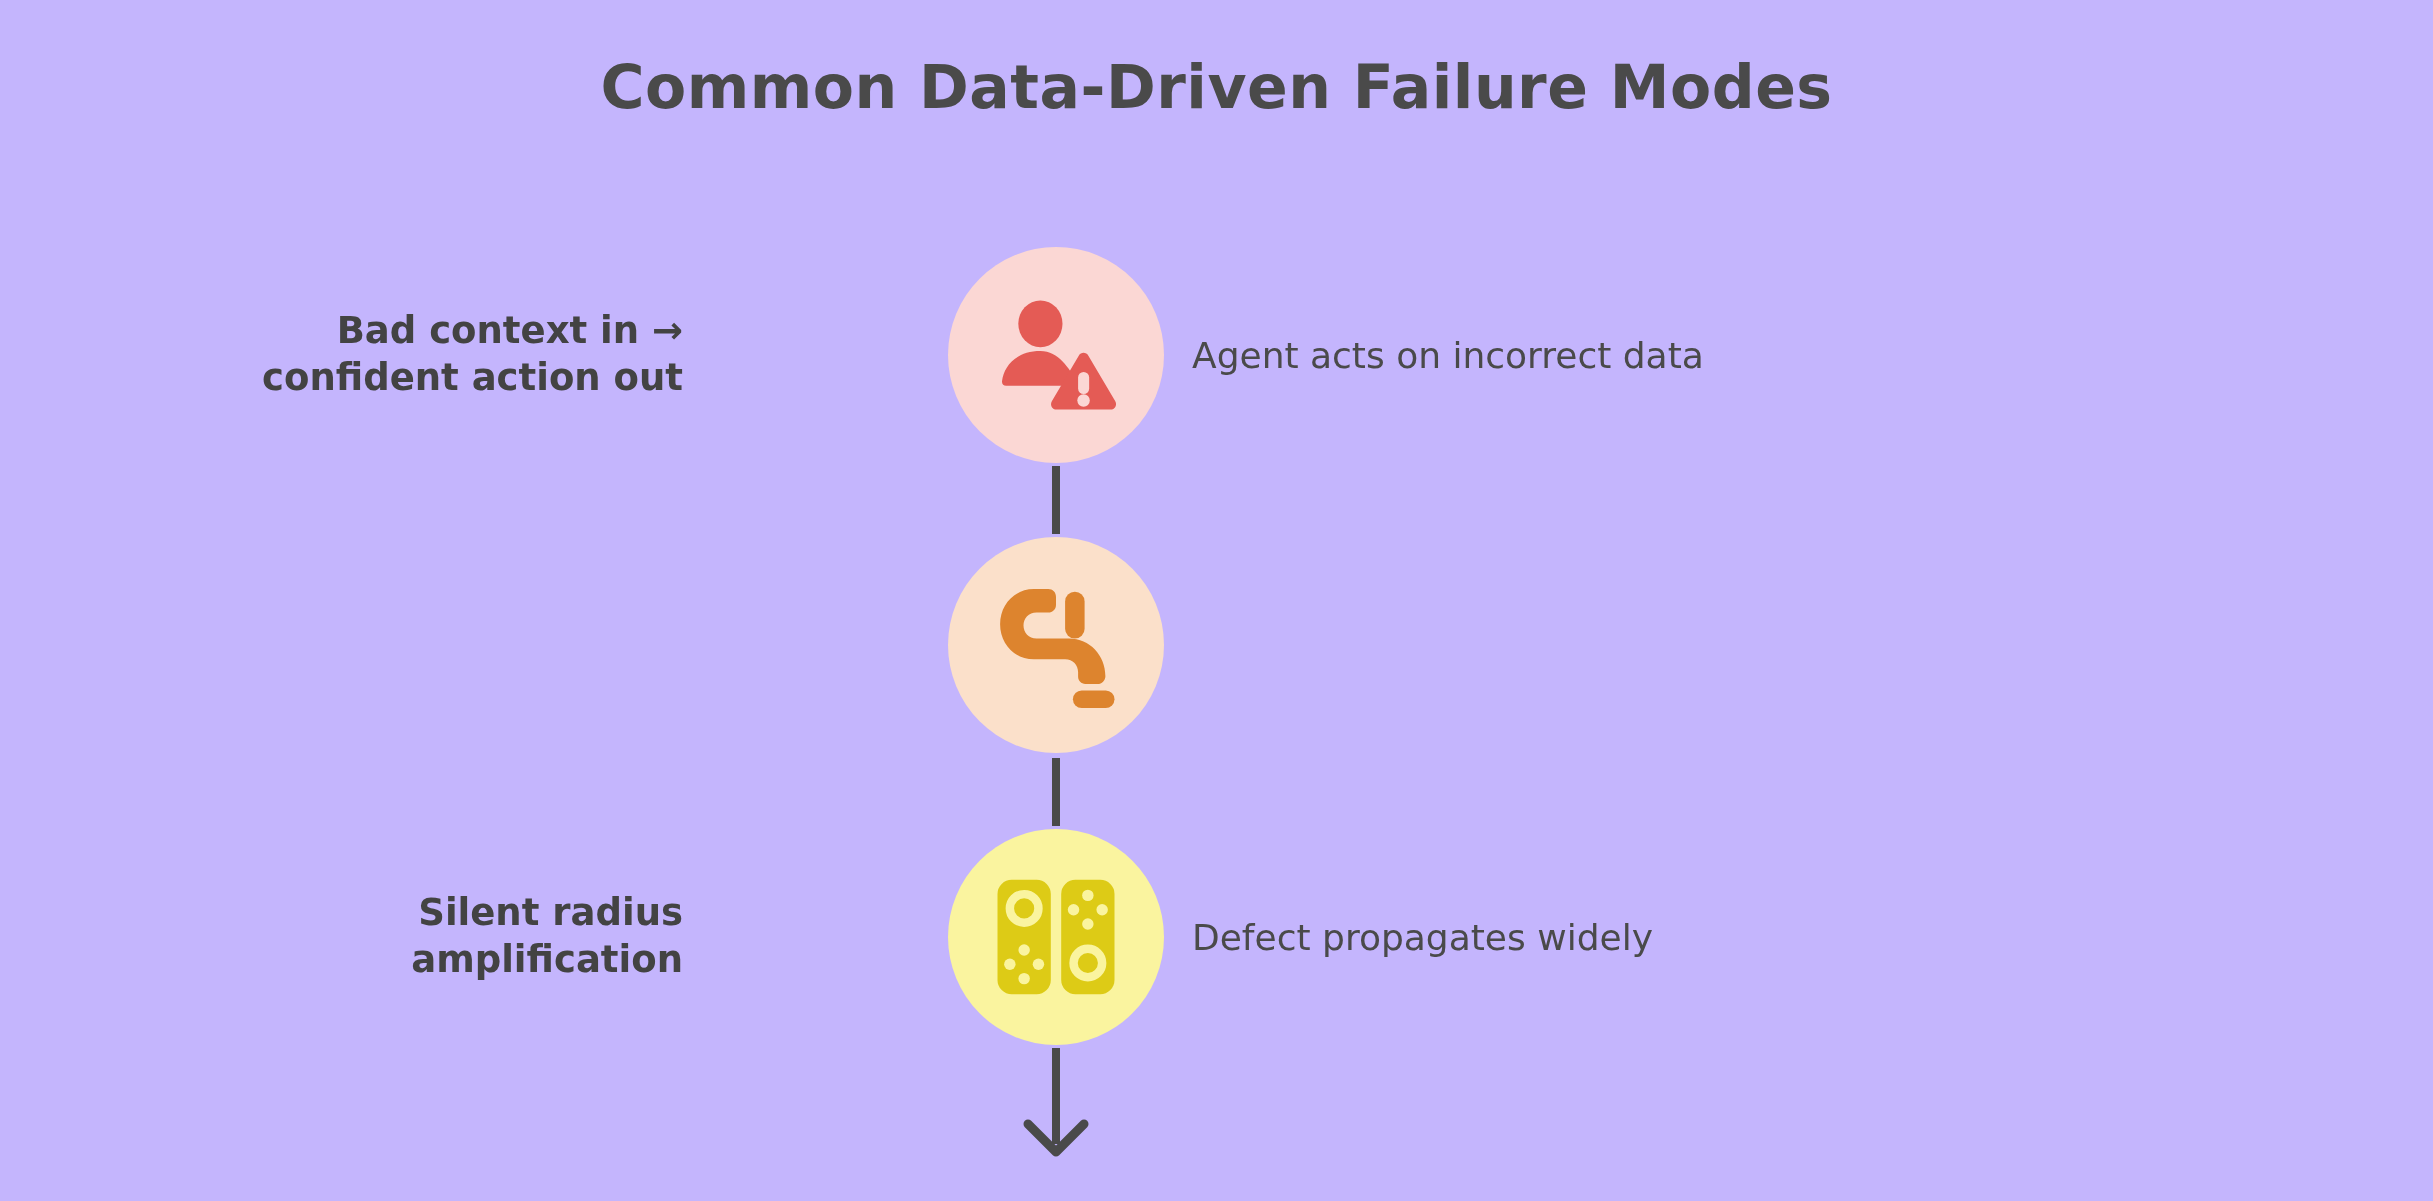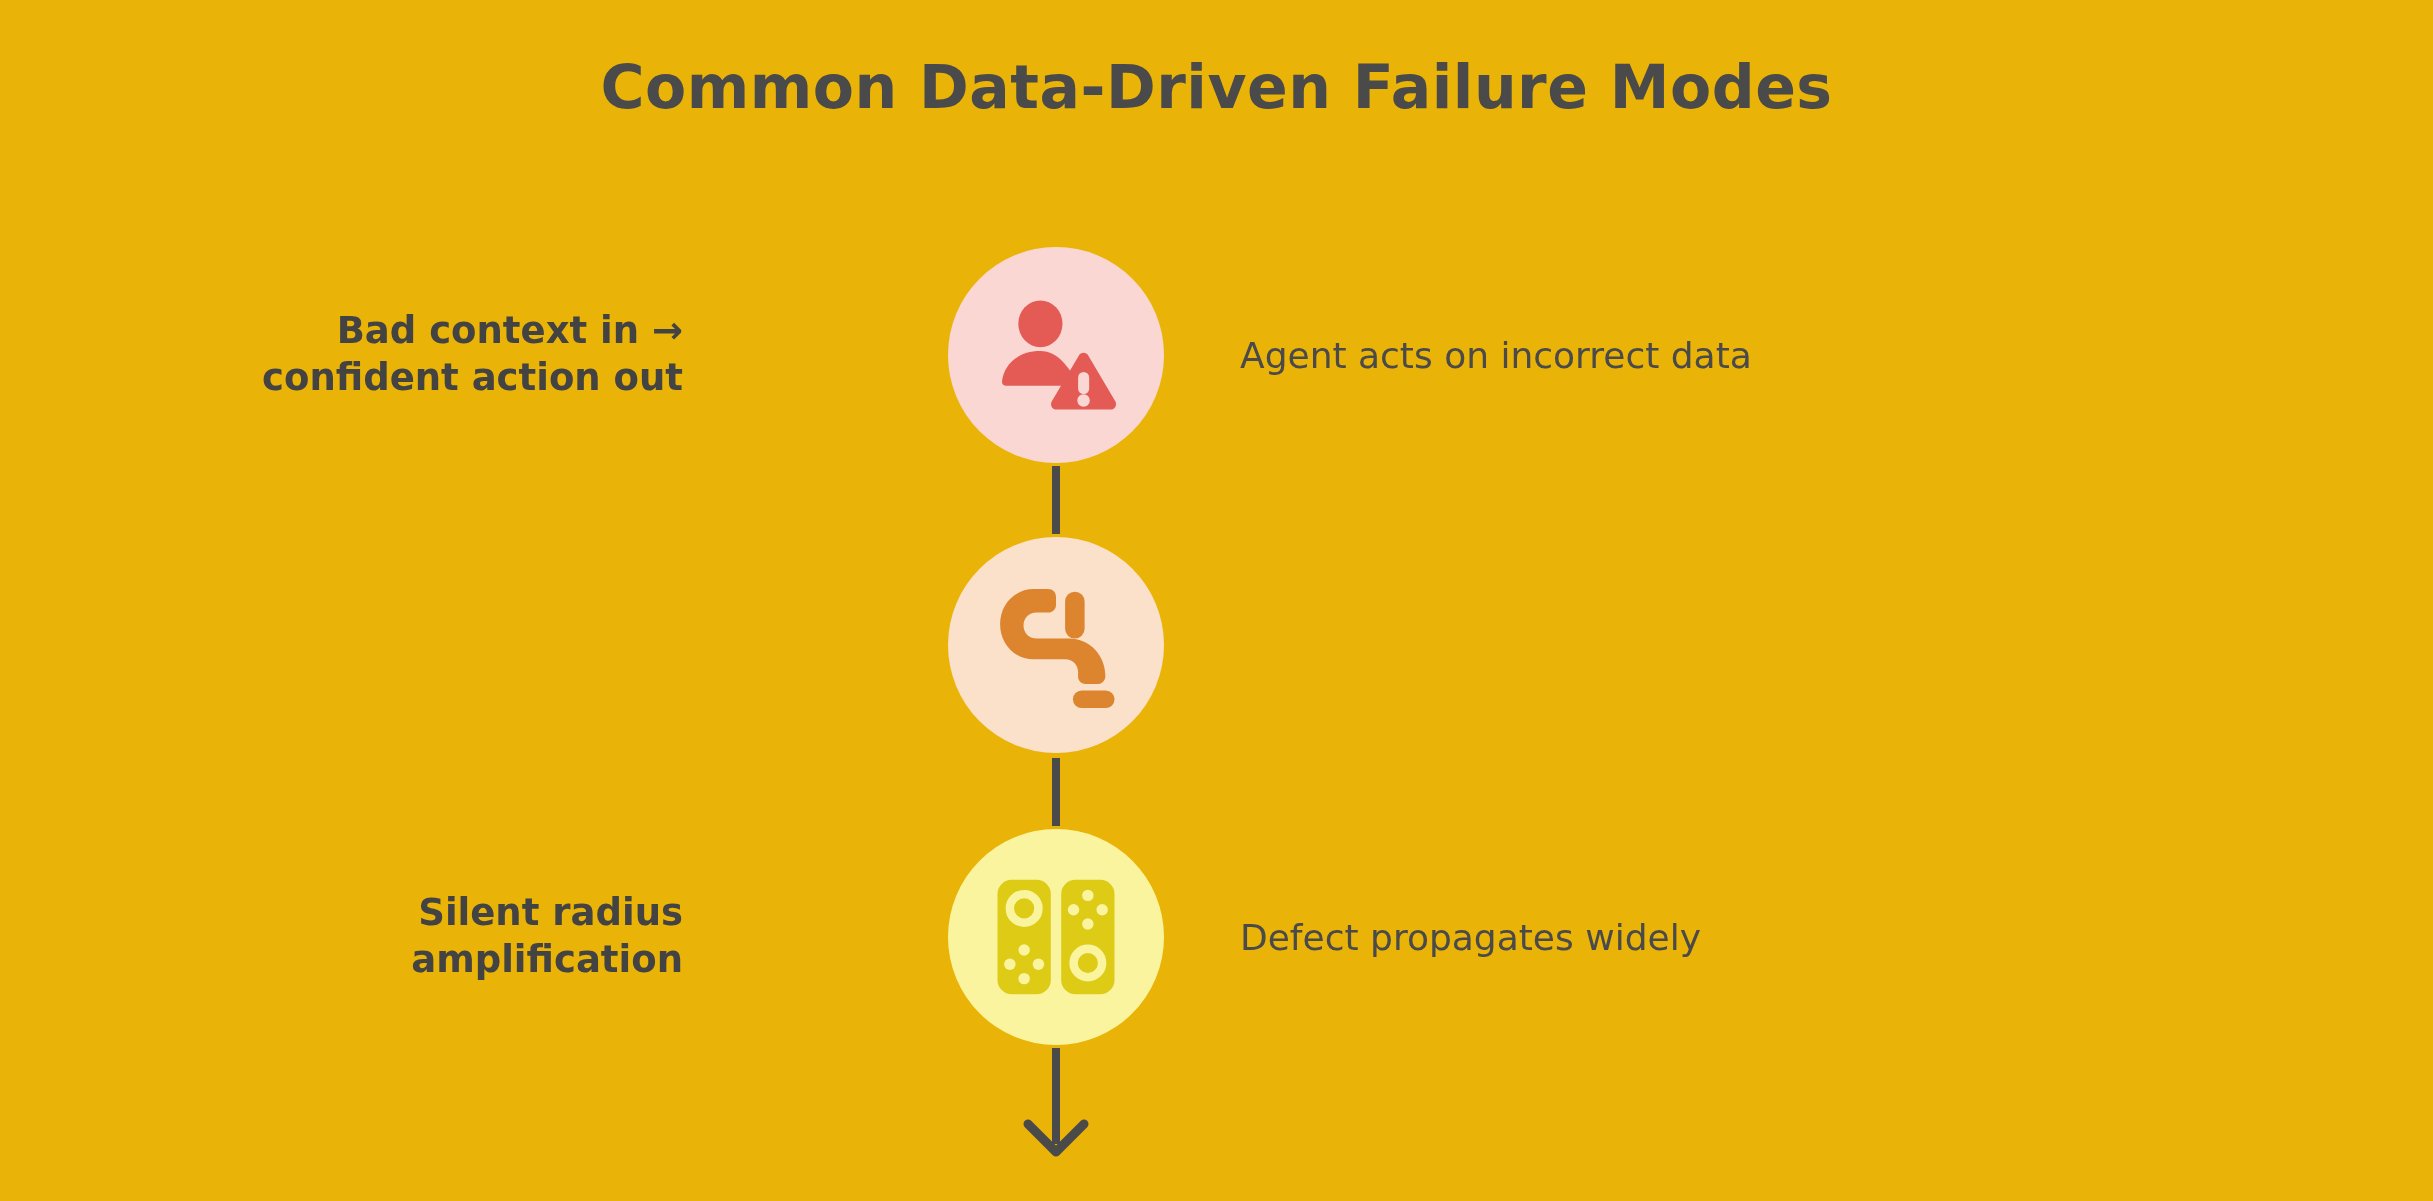--- a/index.html
+++ b/index.html
@@ -11,21 +11,21 @@
     width: 2433px;
     height: 1201px;
     font-family: "DejaVu Sans", sans-serif;
     overflow: hidden;
   }
 
   #canvas {
     position: relative;
     width: 2433px;
     height: 1201px;
-    background: #eab308;
+    background: #c4b5fd;
   }
 
   
   .page-title {
     position: absolute;
     left: 0;
     top: 52px;
     width: 2433px;
     text-align: center;
     font-family: "DejaVu Sans", sans-serif;
@@ -106,21 +106,21 @@
     font-family: "DejaVu Sans", sans-serif;
     font-size: 37px;
     font-weight: bold;
     line-height: 1.26;
     color: #434343;
     white-space: pre-line;
   }
 
   .right-label {
     position: absolute;
-    left: 1240px;
+    left: 1192px;
     top: 0;
     width: 900px;
     height: 230px;
     display: flex;
     align-items: center;
     justify-content: flex-start;
     text-align: left;
     font-family: "DejaVu Sans", sans-serif;
     font-size: 36px;
     font-weight: normal;

